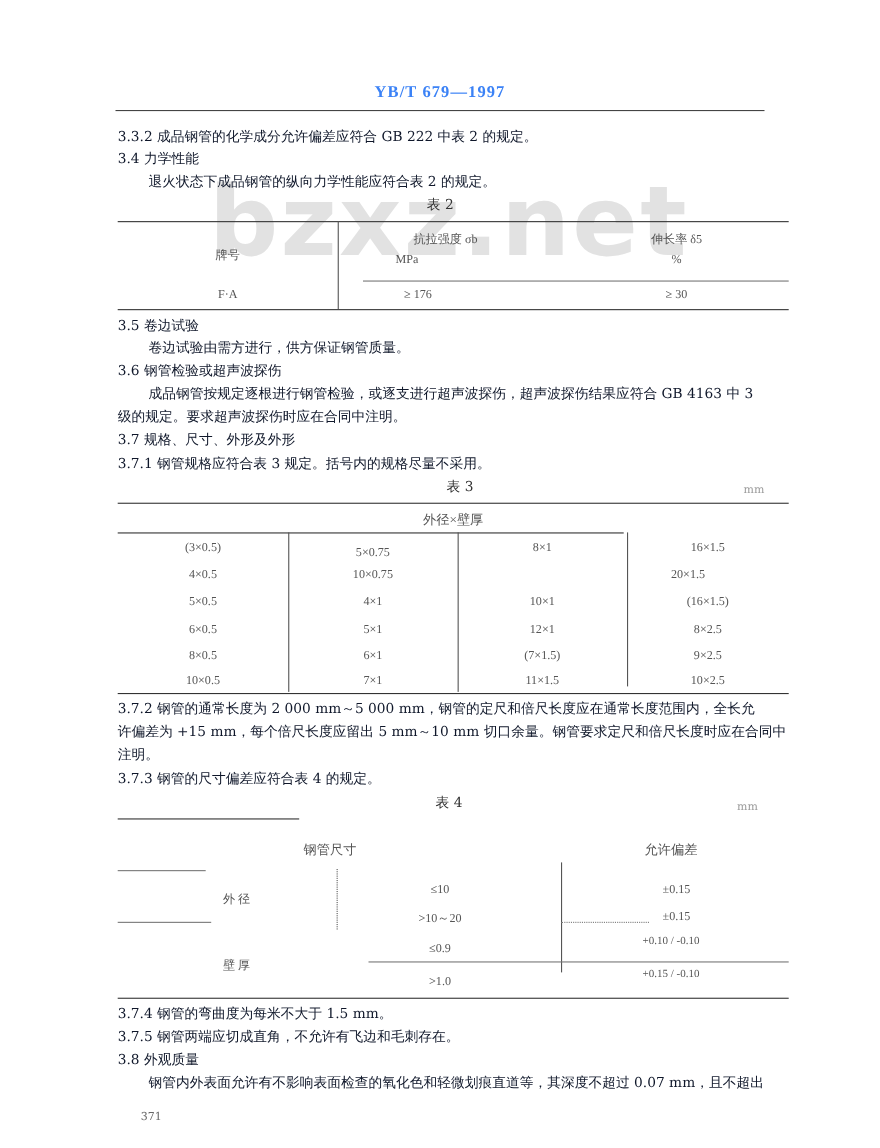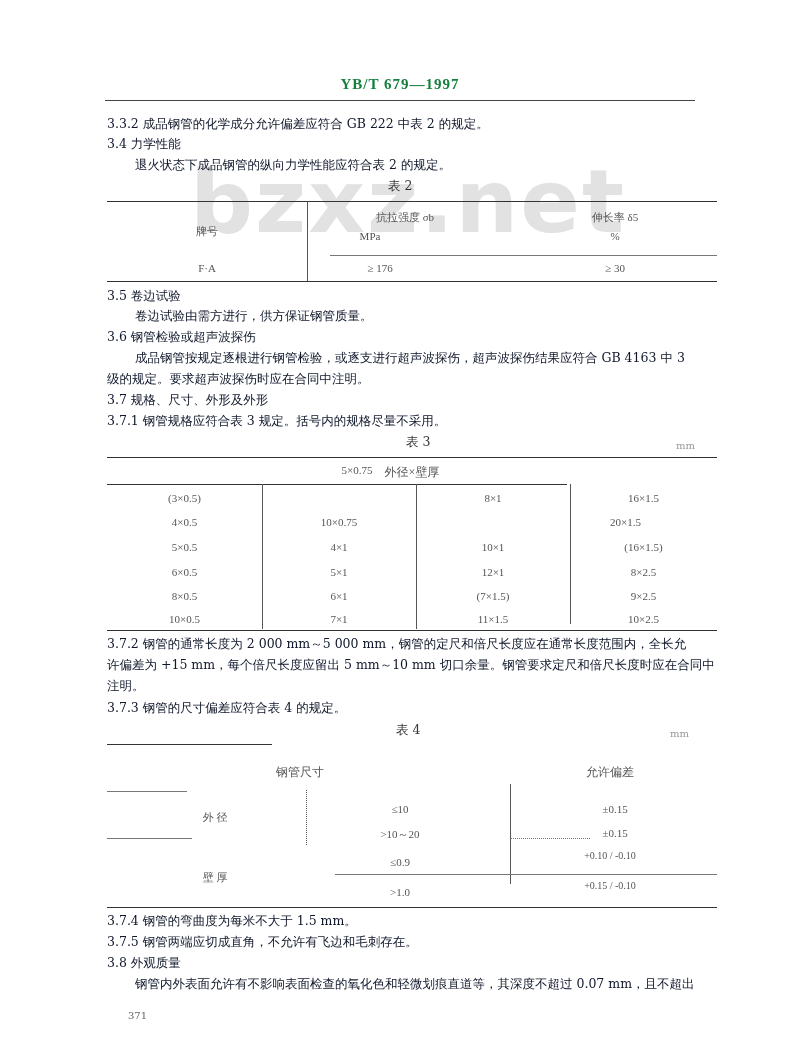--- a/index.html
+++ b/index.html
@@ -1,18 +1,18 @@
 <!DOCTYPE html>
 <html><head>
 <meta charset="utf-8">
 <style>
   html,body{margin:0;padding:0;background:#fff;}
   body{width:800px;height:1044px;position:relative;overflow:hidden;font-family:"DejaVu Serif",serif;color:#2a2a2a;}
   .abs{position:absolute;}
-  .hdr{left:0;width:800px;top:76px;text-align:center;font-family:"Liberation Serif",serif;font-size:15px;letter-spacing:1px;color:#15803d;font-weight:bold;}
+  .hdr{left:0;width:800px;top:76px;text-align:center;font-family:"Liberation Serif",serif;font-size:15px;letter-spacing:1px;color:#3b82f6;font-weight:bold;}
   .hdr-rule{left:105px;width:590px;top:100px;border-top:1.5px solid #444;}
   .line{font-size:12.5px;white-space:nowrap;color:#0f172a;}
   .ind{padding-left:28px;}
   .wm{left:190px;top:150px;font-family:"DejaVu Sans",sans-serif;font-weight:bold;font-size:88px;color:#e2e2e2;letter-spacing:2px;}
   .cap{font-size:12.5px;color:#333;}
   .unit{font-size:10px;color:#999;}
   .hr{border-top:1.5px solid #333;}
   .hr-thin{border-top:1px solid #777;}
   .vr{border-left:1.2px solid #555;}
   .cell{font-size:11px;color:#555;text-align:center;font-family:"Liberation Serif",serif;}
@@ -56,21 +56,21 @@
 <div class="abs unit" style="left:676px;top:440px;">mm</div>
 <div class="abs hr" style="left:107px;top:457px;width:610px;"></div>
 <div class="abs cell" style="left:107px;top:464px;width:610px;font-size:12px;">外径×壁厚</div>
 <div class="abs hr" style="left:107px;top:484px;width:460px;"></div>
 <div class="abs vr" style="left:262px;top:484px;height:145px;"></div>
 <div class="abs vr" style="left:416px;top:484px;height:145px;"></div>
 <div class="abs vr" style="left:570px;top:484px;height:140px;"></div>
 
 <div>
   <div class="abs cell" style="left:107px;top:492px;width:155px;">(3×0.5)</div>
-  <div class="abs cell" style="left:262px;top:464px;width:154px;padding-left:18px;">5×0.75</div>
+  <div class="abs cell" style="left:262px;top:496px;width:154px;">5×0.75</div>
   <div class="abs cell" style="left:416px;top:492px;width:154px;">8×1</div>
   <div class="abs cell" style="left:570px;top:492px;width:147px;">16×1.5</div>
 
   <div class="abs cell" style="left:107px;top:516px;width:155px;">4×0.5</div>
   <div class="abs cell" style="left:262px;top:516px;width:154px;">10×0.75</div>
   <div class="abs cell" style="left:416px;top:516px;width:154px;"></div>
   <div class="abs cell" style="left:552px;top:516px;width:147px;">20×1.5</div>
 
   <div class="abs cell" style="left:107px;top:541px;width:155px;">5×0.5</div>
   <div class="abs cell" style="left:262px;top:541px;width:154px;">4×1</div>

